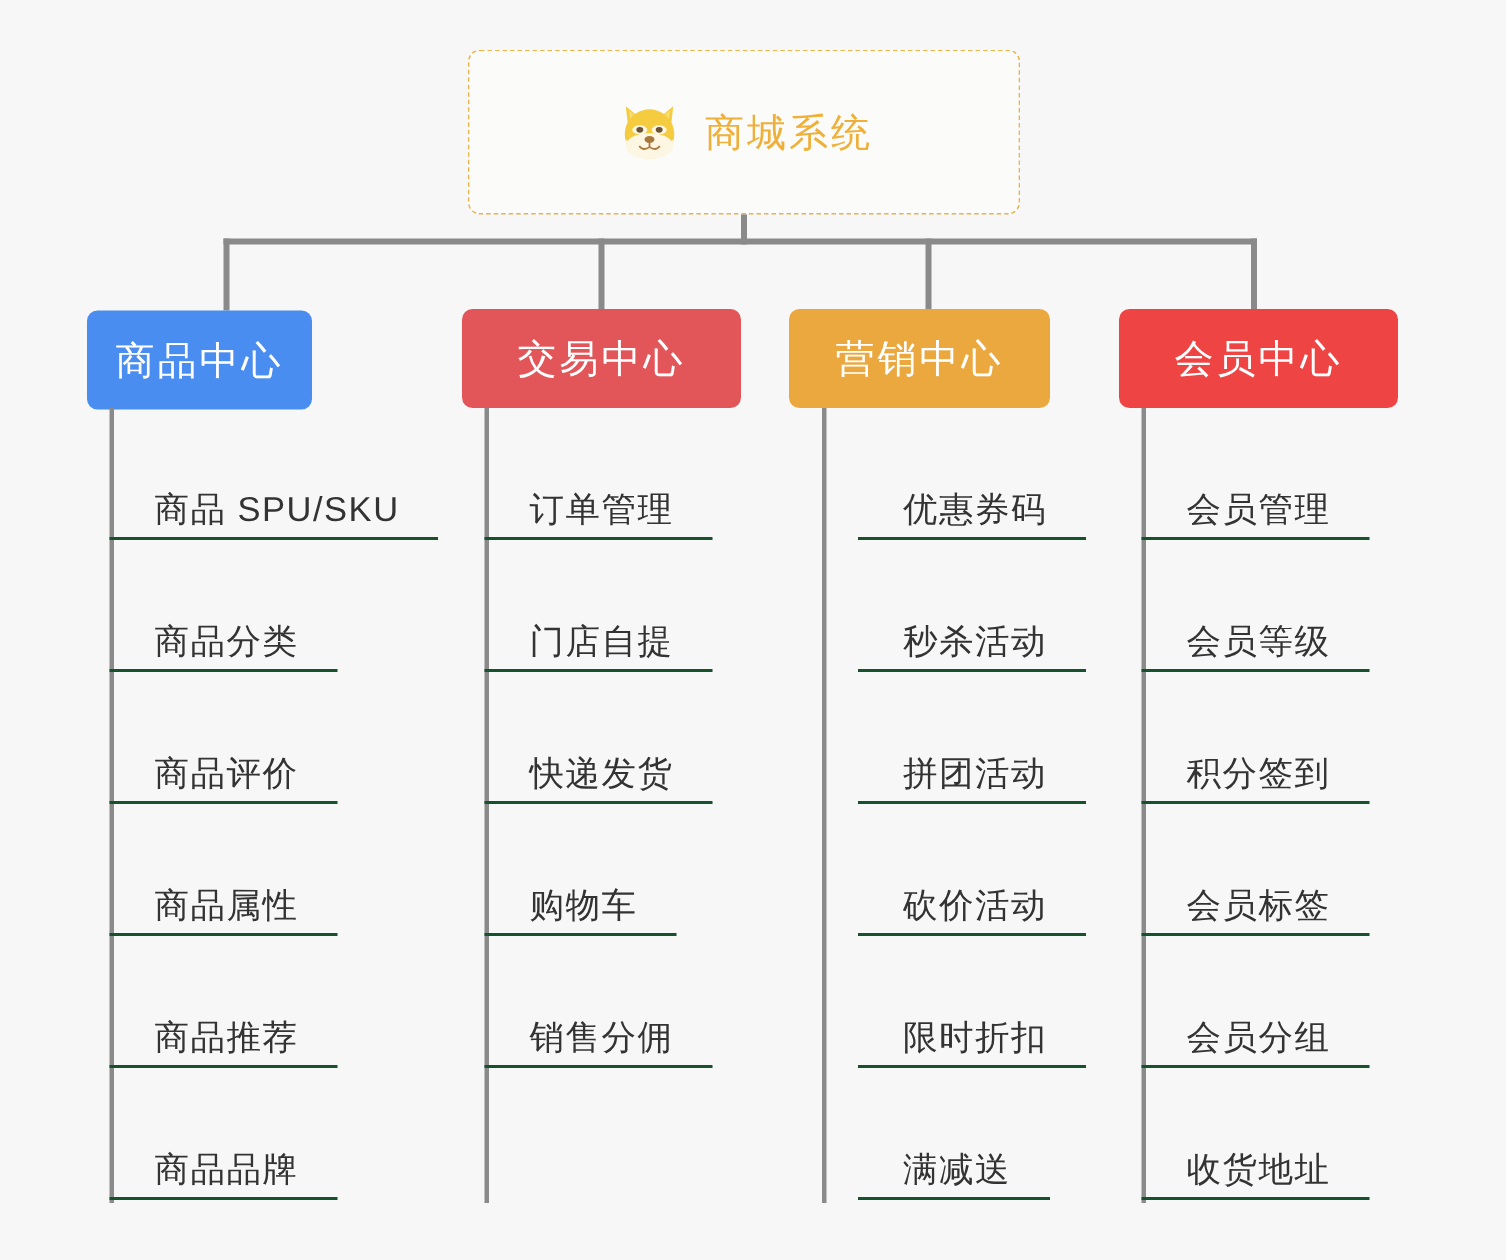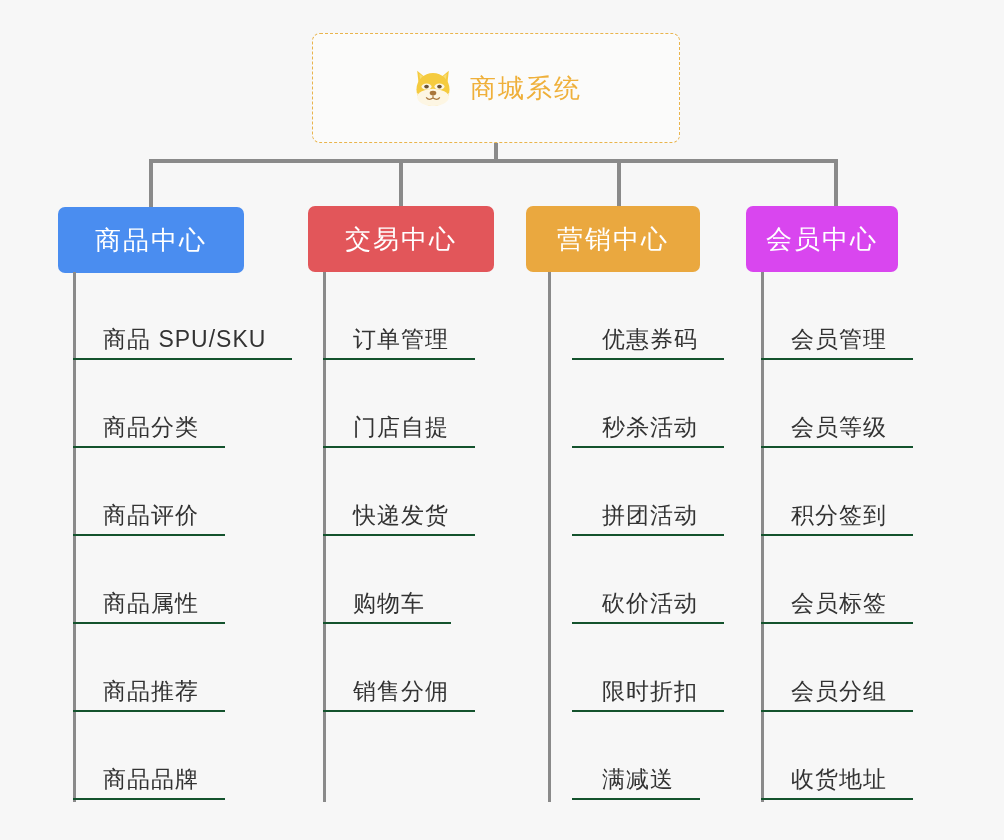--- a/index.html
+++ b/index.html
@@ -138,30 +138,30 @@
 
   <div class="conn conn-v" style="left:494px; top:143px; width:4px; height:20px;"></div>
 
   <div class="conn conn-h" style="left:149px; top:159px; width:689px; height:4px;"></div>
 
   <div class="conn conn-v" style="left:149px; top:159px; width:4px; height:48px;"></div>
   <div class="conn conn-v" style="left:399px; top:159px; width:4px; height:47px;"></div>
   <div class="conn conn-v" style="left:617px; top:159px; width:4px; height:47px;"></div>
   <div class="conn conn-v" style="left:834px; top:159px; width:4px; height:47px;"></div>
 
-  <div class="cat-header" style="left:58px; top:207px; width:186px; background:#4a8df0;">
+  <div class="cat-header" style="left:58px; top:207px; width:150px; background:#4a8df0;">
     <span>商品中心</span>
   </div>
   <div class="cat-header" style="left:308px; top:206px; width:186px; background:#e2565a;">
     <span>交易中心</span>
   </div>
   <div class="cat-header" style="left:526px; top:206px; width:174px; background:#eaa83f;">
     <span>营销中心</span>
   </div>
-  <div class="cat-header" style="left:746px; top:206px; width:152px; background:#d946ef;">
+  <div class="cat-header" style="left:746px; top:206px; width:186px; background:#ef4444;">
     <span>会员中心</span>
   </div>
 
   <div class="branch" style="left:73px;">
     <div class="spine" style="height:530px;"></div>
     <div class="leaf">
       <div class="leaf-inner">
           <span class="leaf-label">商品 SPU/SKU</span>
         </div>
     </div>

